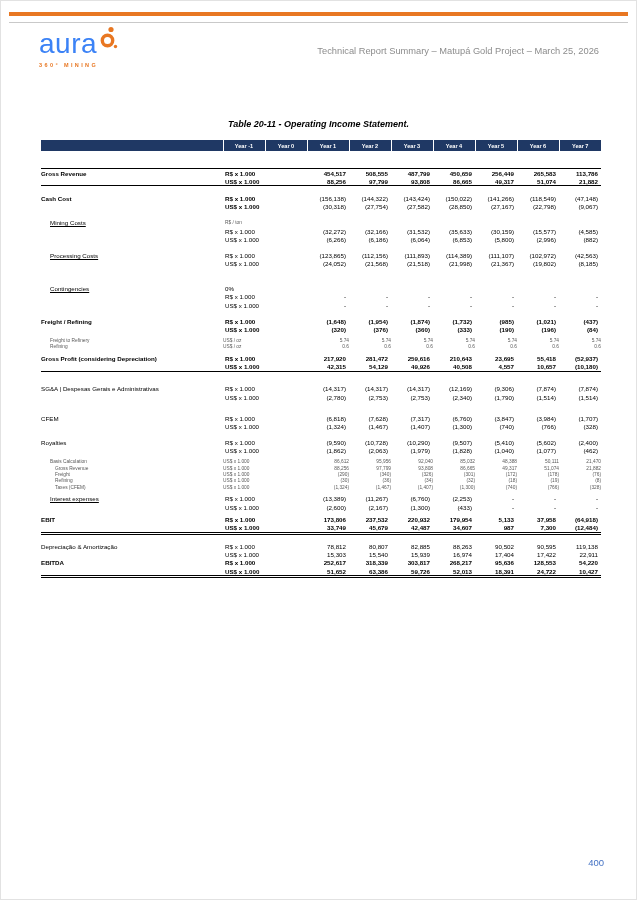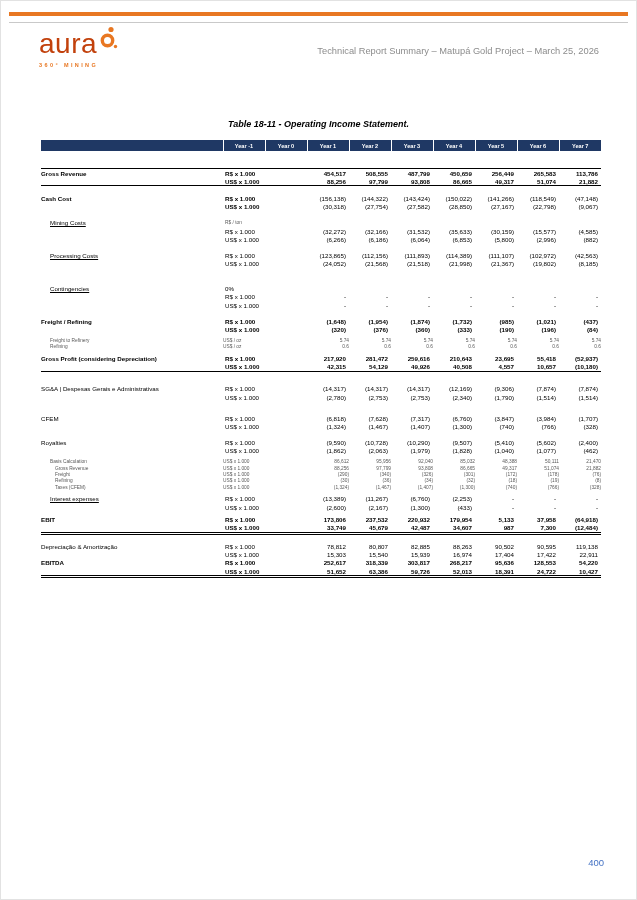--- a/index.html
+++ b/index.html
@@ -7,21 +7,21 @@
         border:1px solid #e2e2e2;box-sizing:border-box;overflow:hidden;
         font-family:"Liberation Sans",sans-serif;color:#000;}
 
   
   .accent-bar{position:absolute;left:8px;right:8px;top:11px;height:4px;background:#E87722;}
   .hairline{position:absolute;left:8px;right:8px;top:21px;height:1px;background:#C9C9C9;}
 
   
   .logo{position:absolute;left:38px;top:28px;}
   .logo-row{display:flex;align-items:flex-start;}
-  .logo-text{font-size:28px;line-height:30px;color:#c2410c;letter-spacing:.5px;}
+  .logo-text{font-size:28px;line-height:30px;color:#3b82f6;letter-spacing:.5px;}
   .logo-icon{margin-left:2px;margin-top:-4px;}
   .logo-tagline{display:block;font-size:5.5px;font-weight:bold;color:#E87722;
                 letter-spacing:2.4px;margin-top:3px;}
 
   .report-title{position:absolute;right:37px;top:45px;font-size:9.3px;font-weight:normal;color:#8C8C8C;}
 
   .table-title{position:absolute;left:0;right:0;top:118px;text-align:center;
                font-size:9px;font-weight:bold;font-style:italic;}
 
   
@@ -69,21 +69,21 @@
           <circle cx="8.5" cy="15.5" r="5.2" fill="none" stroke="#E87722" stroke-width="3.4"></circle>
           <circle cx="16.5" cy="21.5" r="1.7" fill="#E87722"></circle>
         </svg>
       </span>
     </div>
     <span class="logo-tagline">360° MINING</span>
   </div>
 
   <div class="report-title">Technical Report Summary – Matupá Gold Project – March 25, 2026</div>
 
-  <div class="table-title">Table 18-11 - Operating Income Statement.</div>
+  <div class="table-title">Table 20-11 - Operating Income Statement.</div>
 
   <div class="table-wrap">
     <table class="fin">
       <colgroup>
         <col class="col-label">
         <col class="col-year">
           <col class="col-year">
           <col class="col-year">
           <col class="col-year">
         <col class="col-year">

